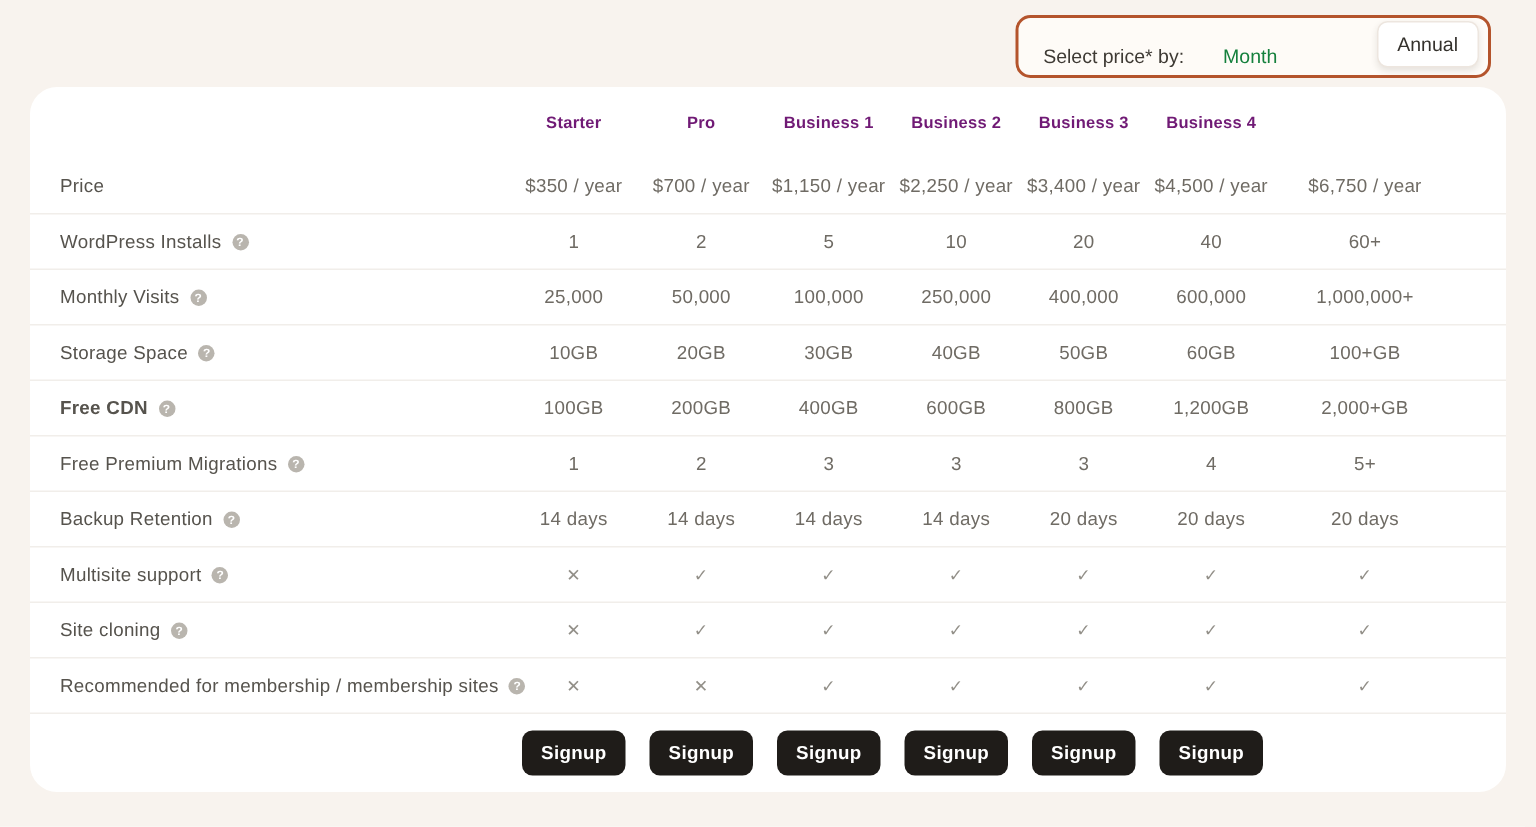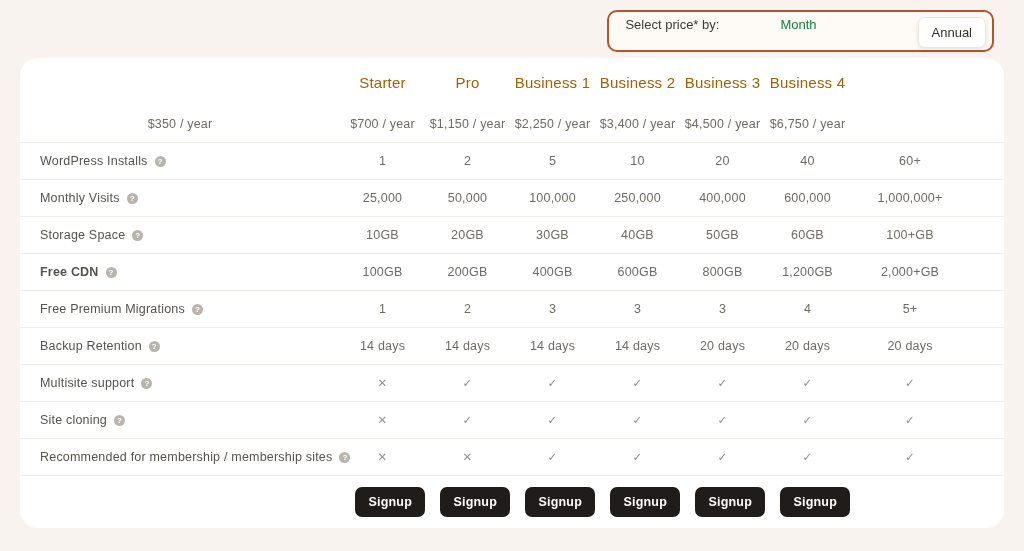--- a/index.html
+++ b/index.html
@@ -9,27 +9,26 @@
     font-family: "Liberation Sans", "DejaVu Sans", sans-serif;
     overflow: hidden;
   }
   
   .topbar {
     height: 58px;
     display: flex; justify-content: flex-end; align-items: flex-start;
     padding: 10px 30px 0 0;
   }
   .price-toggle {
-    display: flex; align-items: flex-start;
+    display: flex; align-items: flex-end;
     height: 42px;
     border: 2px solid #b4542c;
     border-radius: 10px;
     background: #fefbf7;
     padding: 5px 6px 5px 16px;
-    gap: 35px;
   }
   .toggle-label { font-size: 13px; color: #3e3a34; margin-right: 26px; }
   .opt-month {
     font-size: 13px; color: #15803d; margin-right: 18px; cursor: pointer;
     background: none; border: none; font-family: inherit;
   }
   .opt-annual {
     font-size: 13px; color: #34312c;
     background: #ffffff;
     border: 1px solid #ede6df;
@@ -55,31 +54,31 @@
   }
   .row.header-row { height: 48px; border-bottom: none; }
   .row.cta-row { height: 52px; border-bottom: none; }
   .cell { text-align: center; font-size: 12.5px; color: #6f6b64; letter-spacing: .2px; }
   .label-cell {
     text-align: left; padding-left: 20px;
     font-size: 12.5px; color: #56534d;
     display: flex; align-items: center; gap: 7px;
     white-space: nowrap;
   }
-  .plan-header { font-size: 15px; font-weight: 400; color: #a16207; letter-spacing: .2px; }
+  .plan-header { font-size: 11px; font-weight: 700; color: #701a75; letter-spacing: .2px; }
   .glyph { color: #939089; font-size: 11.5px; }
   .help-icon {
     width: 11px; height: 11px; flex: none;
     background: #b9b5ae; color: #ffffff;
     border-radius: 50%;
     font-size: 8px; line-height: 11px; font-weight: 700;
     text-align: center; display: inline-block;
     cursor: pointer;
   }
-  .cta-cell { display: flex; justify-content: flex-end; }
+  .cta-cell { display: flex; justify-content: center; }
   .cta-btn {
     background: #1f1c19; color: #ffffff;
     border: none; border-radius: 7px;
     font-size: 12.5px; font-weight: 700; letter-spacing: .2px;
     padding: 8px 13px; cursor: pointer;
     font-family: inherit;
   }
 </style>
 </head>
 <body>
@@ -97,20 +96,23 @@
       <div class="row header-row">
         <div class="cell label-cell"></div>
         <div class="cell plan-header">Starter</div>
         <div class="cell plan-header">Pro</div>
         <div class="cell plan-header">Business 1</div>
         <div class="cell plan-header">Business 2</div>
         <div class="cell plan-header">Business 3</div>
         <div class="cell plan-header">Business 4</div>
       </div>
       <div class="row">
+        <div class="cell label-cell">
+          <div class="feature-label-text" style="display: inline;">Price</div>
+        </div>
         <div class="cell">$350 / year</div>
         <div class="cell">$700 / year</div>
         <div class="cell">$1,150 / year</div>
         <div class="cell">$2,250 / year</div>
         <div class="cell">$3,400 / year</div>
         <div class="cell">$4,500 / year</div>
         <div class="cell">$6,750 / year</div>
       </div>
       <div class="row">
         <div class="cell label-cell">

